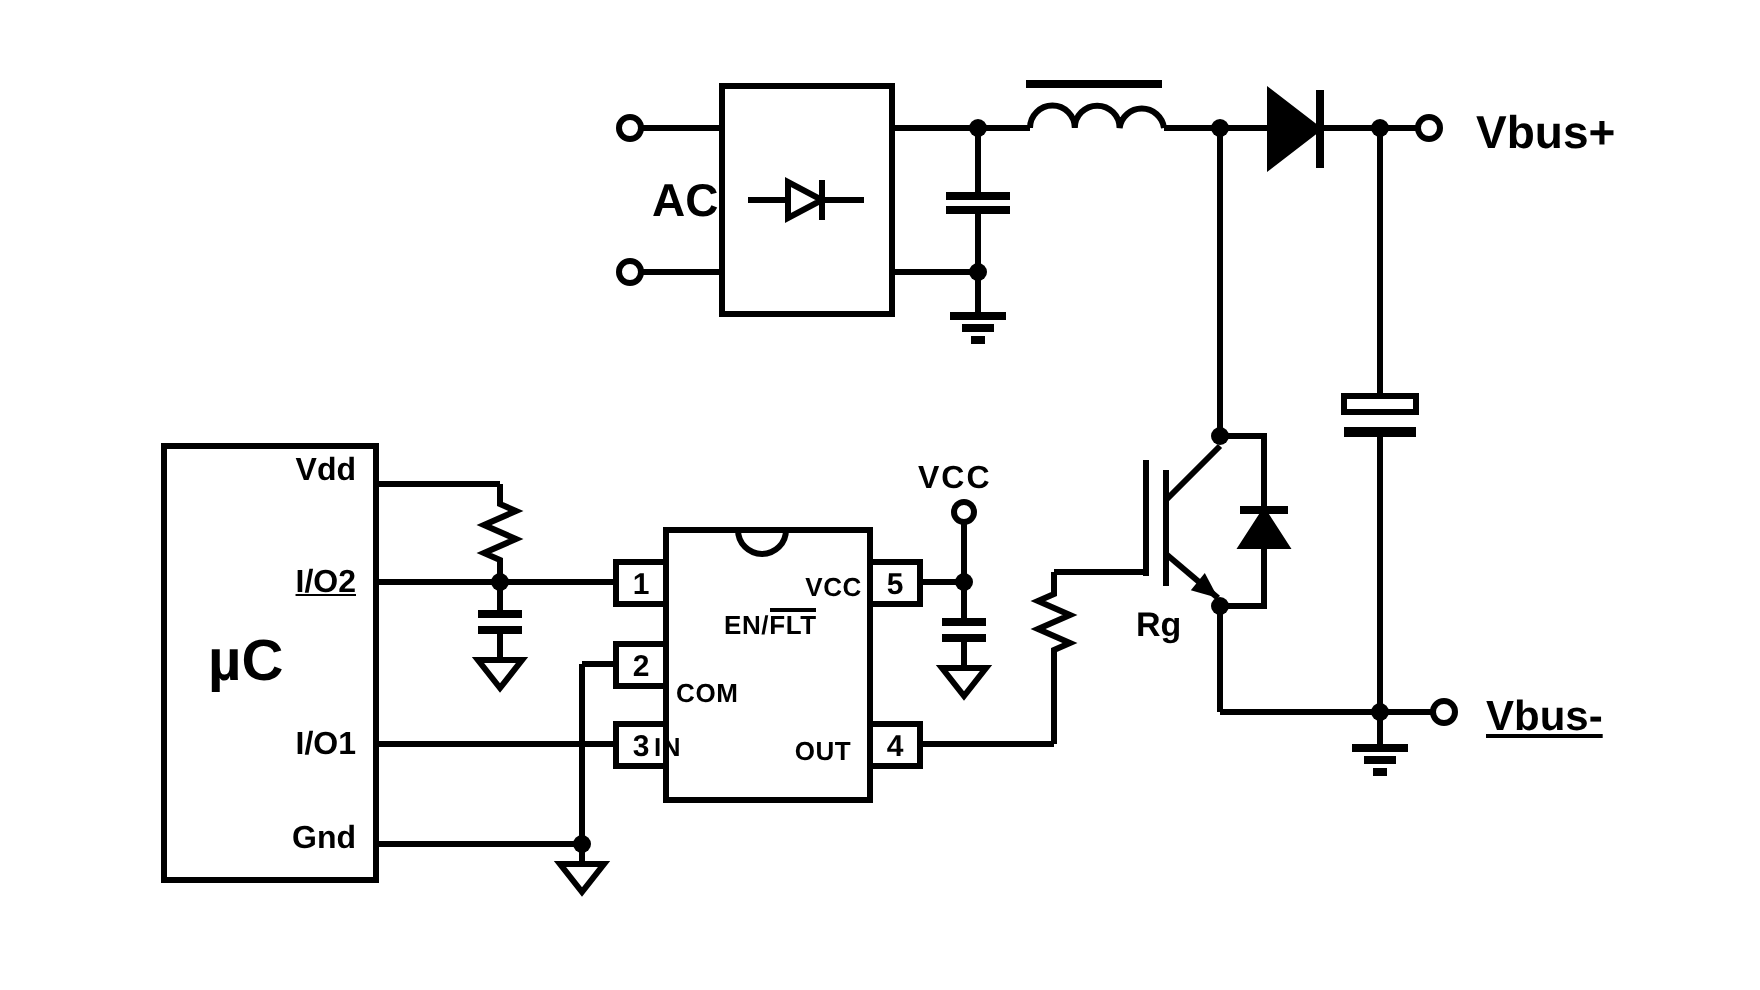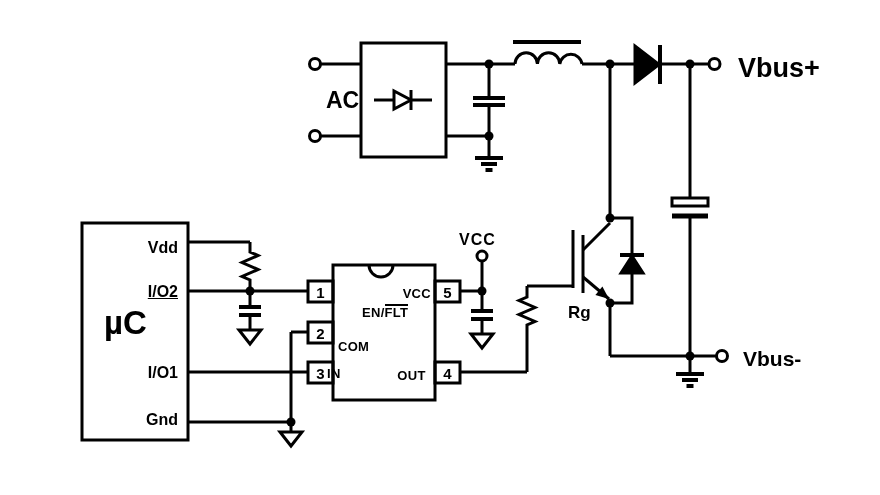--- a/index.html
+++ b/index.html
@@ -12,27 +12,27 @@
   }
   .canvas svg{position:absolute;left:0;top:0;}
   .lbl{
     position:absolute;
     font-weight:bold;
     color:#000;
     white-space:nowrap;
     line-height:1;
   }
   .lbl-ac        {left:305px;top:89px; font-size:23px;margin-left:21px;}
-  .lbl-vbusp     {left:738px;top:55px; font-size:27px;}
-  .lbl-vbusm     {left:743px;top:348px;font-size:21px;}
+  .lbl-vbusp     {left:738px;top:55px; font-size:23px;}
+  .lbl-vbusm     {left:743px;top:348px;font-size:21px;text-decoration:underline;}
   .lbl-vccrail   {left:459px;top:232px;font-size:16px;letter-spacing:1px;}
   .lbl-rg        {left:568px;top:304px;font-size:17px;}
-  .lbl-mcu       {left:104px;top:306px;font-size:33px;}
+  .lbl-mcu       {left:104px;top:317px;font-size:29px;}
   .mcu-pin       {left:118px;width:60px;text-align:right;font-size:16px;}
-  .lbl-vdd {top:240px;} .lbl-io2 {top:284px;text-decoration:underline;} .lbl-io1 {top:365px;} .lbl-gnd {top:412px;text-align:right;}
+  .lbl-vdd {top:228px;} .lbl-io2 {top:284px;text-decoration:underline;} .lbl-io1 {top:365px;} .lbl-gnd {top:412px;text-align:right;}
   .pin-num{width:25px;text-align:center;font-size:15px;}
   .pin1{left:308px;top:285px;} .pin2{left:308px;top:326px;} .pin3{left:308px;top:366px;}
   .pin5{left:435px;top:285px;} .pin4{left:435px;top:366px;}
   .ic-lbl{font-size:13px;letter-spacing:.3px;}
   .lbl-enflt {left:338px;top:304px;padding-left:24px;}
   .lbl-com   {left:338px;top:340px;}
   .lbl-in    {left:327px;top:367px;}
   .lbl-vccpin{left:394px;width:37px;text-align:right;top:287px;}
   .lbl-out   {left:392px;width:39px;text-align:center;top:369px;}
   .ov{display:inline-block;border-top:2.5px solid #000;}

